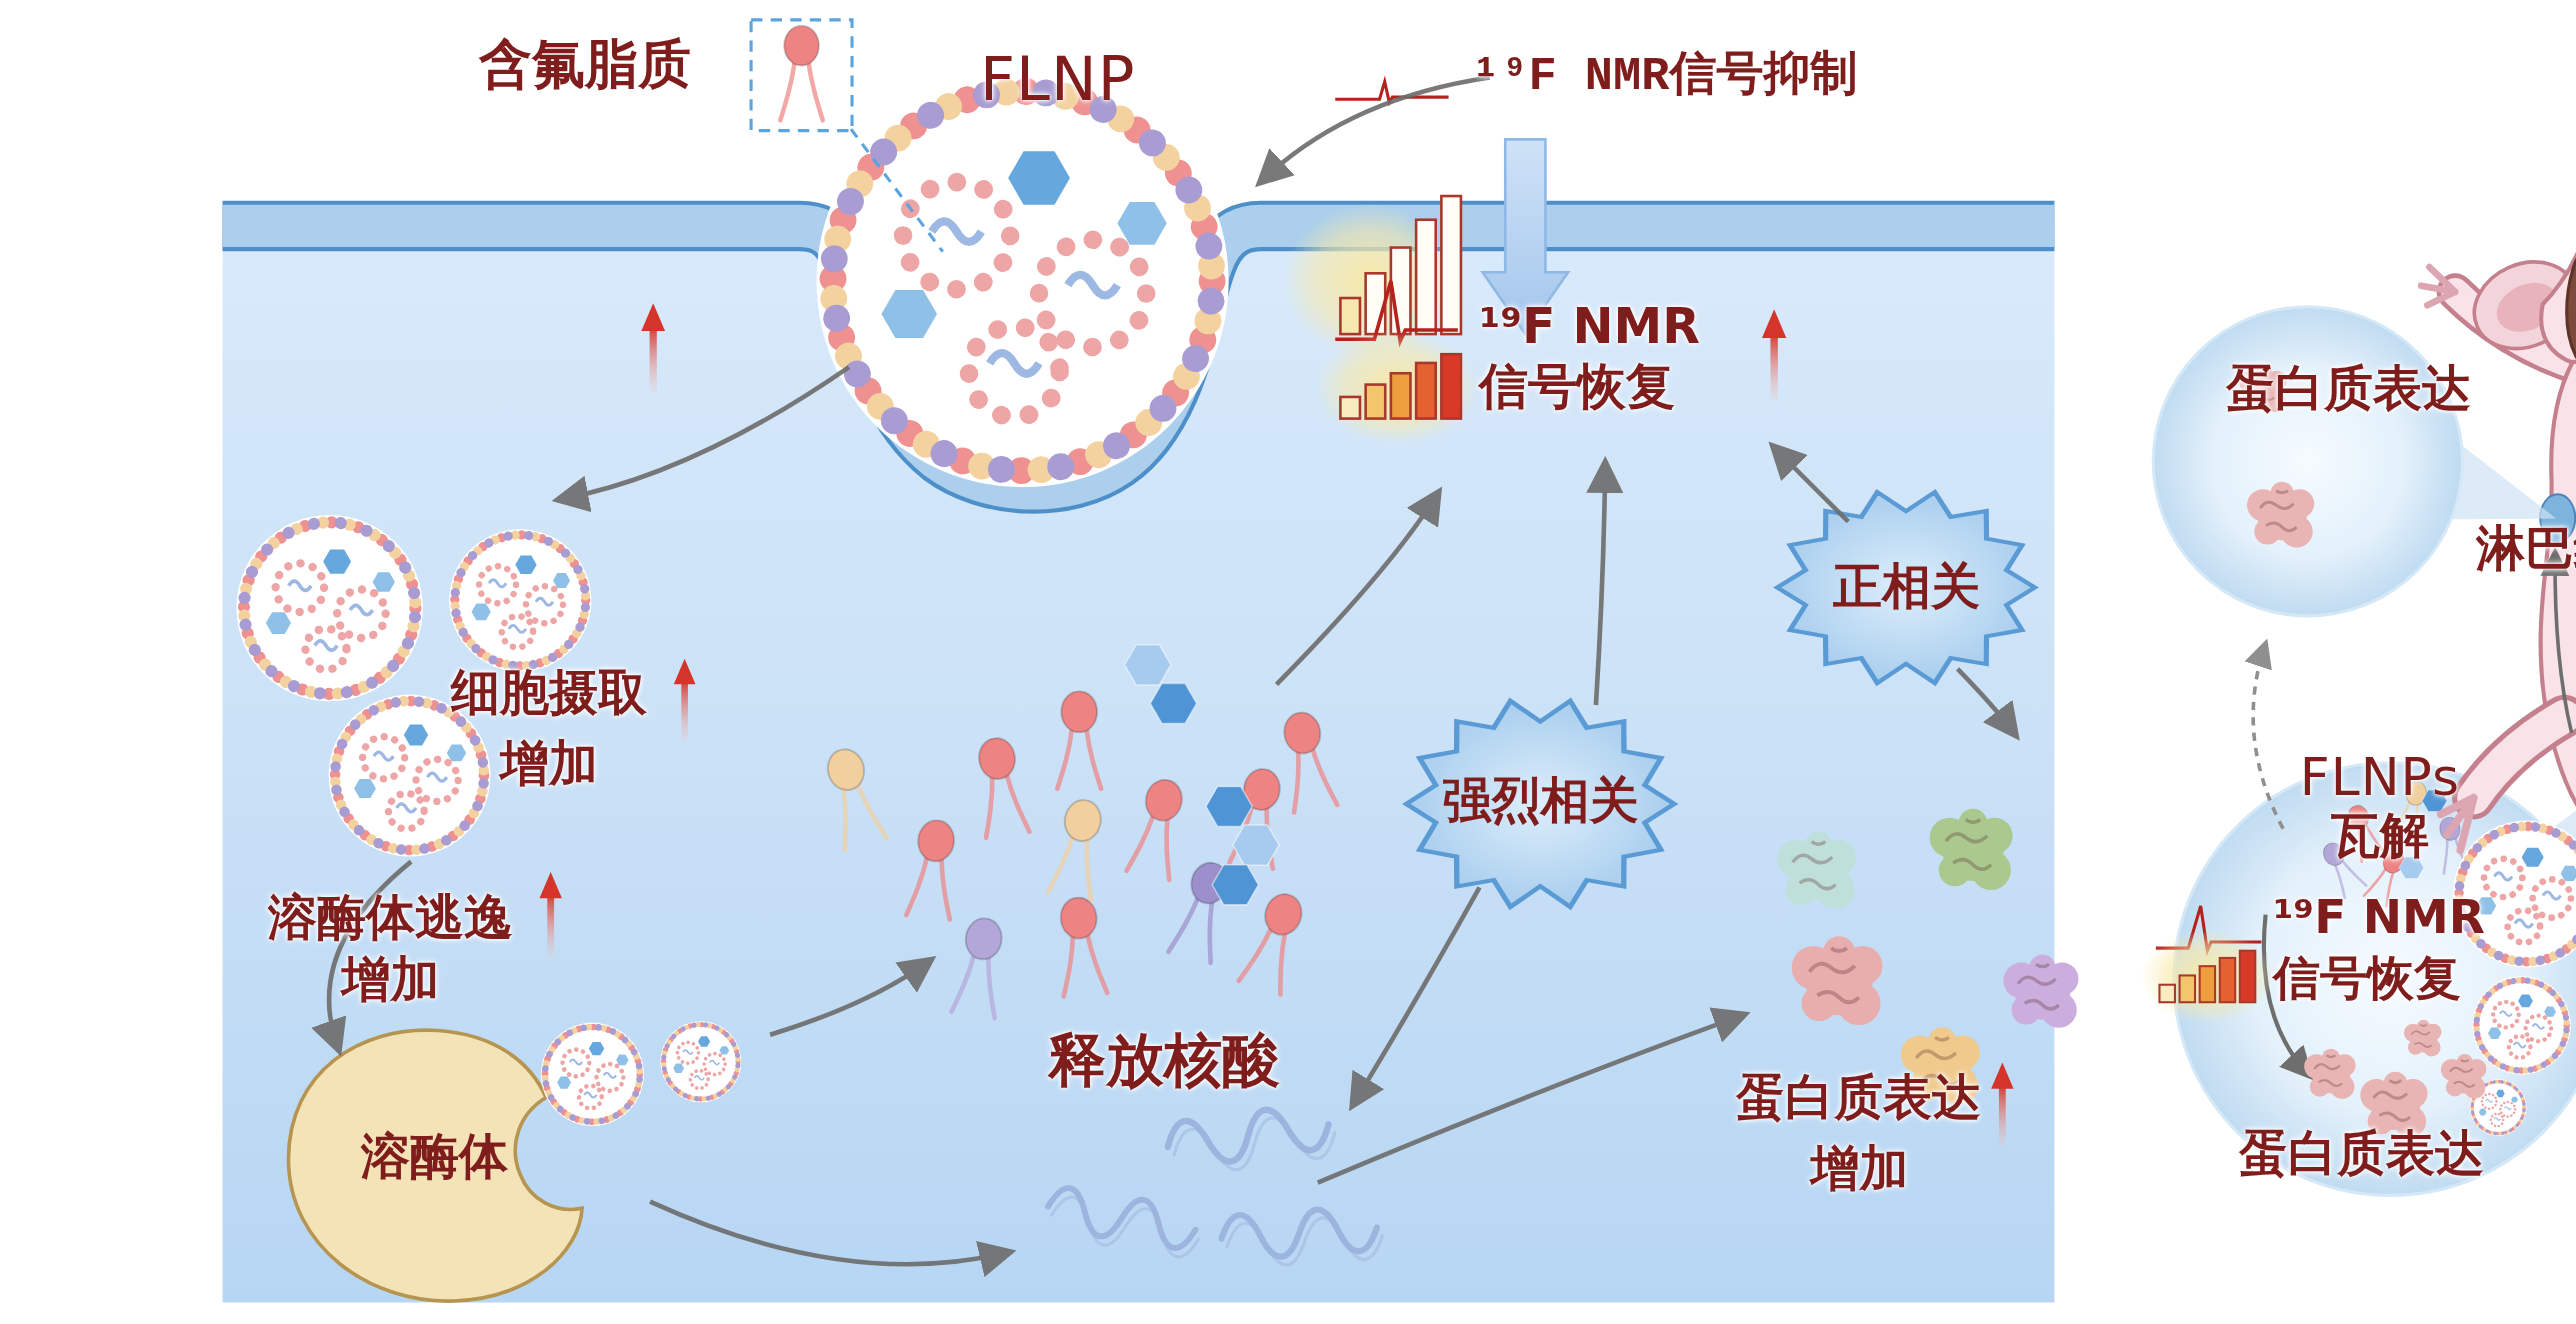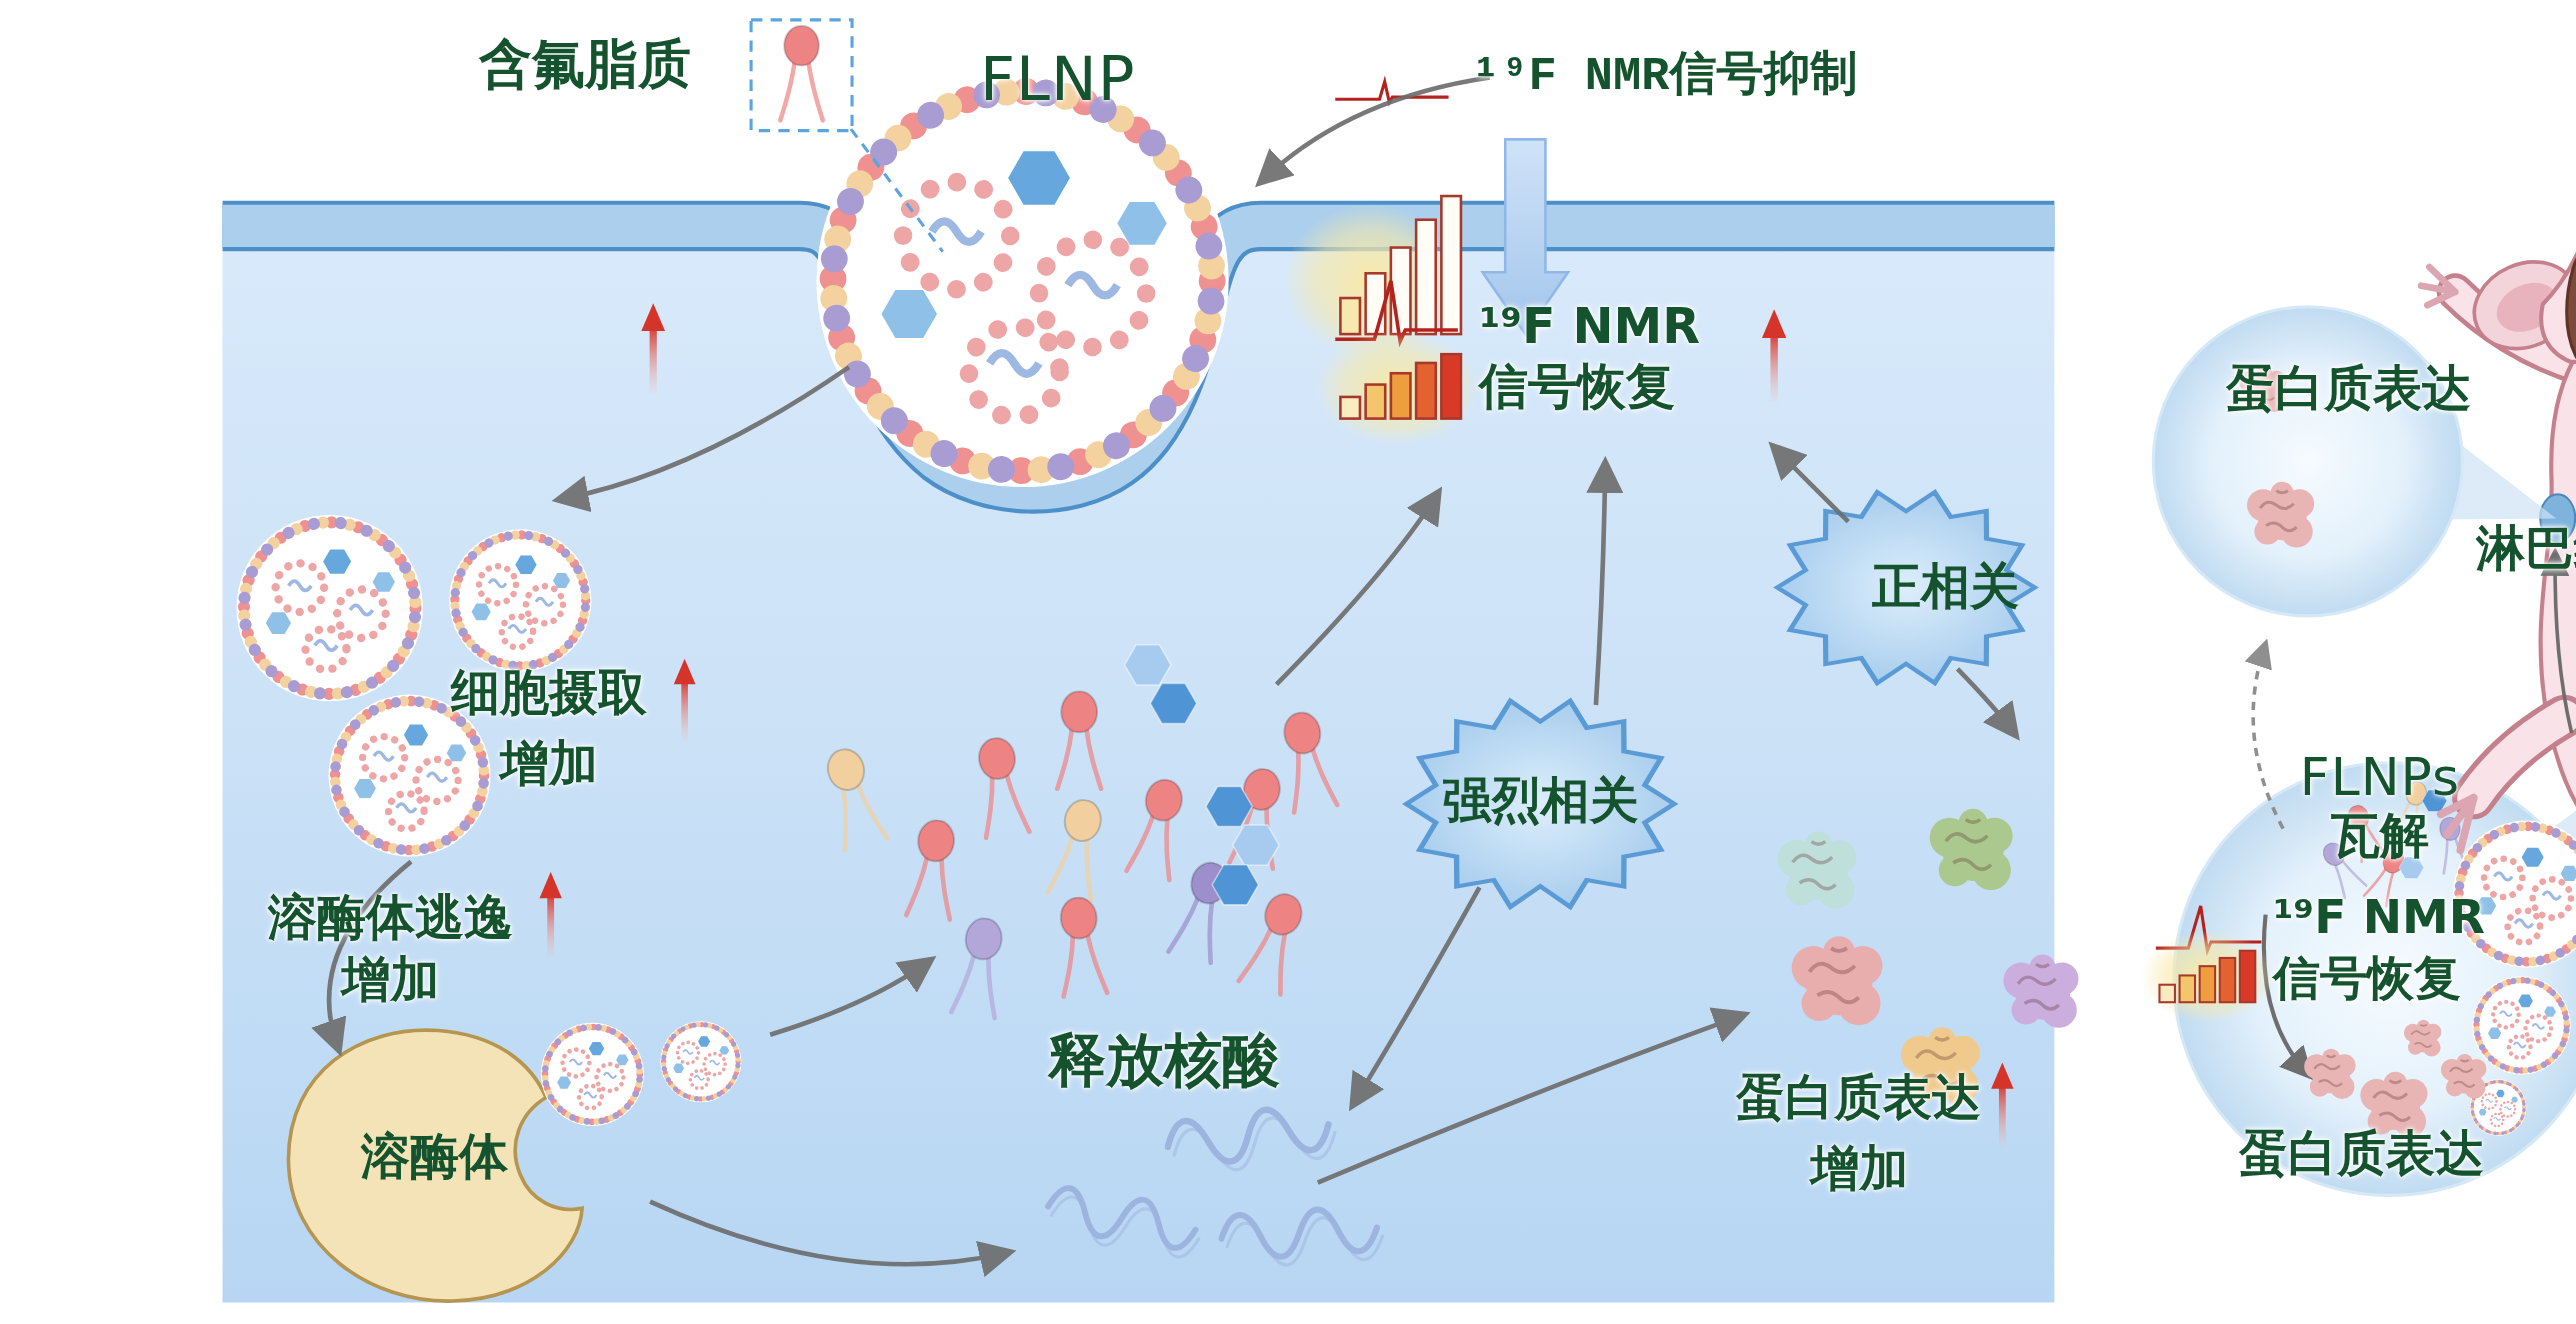--- a/index.html
+++ b/index.html
@@ -2,21 +2,21 @@
 <html style="font-size:8.2px"><head>
 <meta charset="utf-8">
 <style>
   html,body{margin:0;padding:0;background:#ffffff;}
   .canvas{
     position:relative;width:3249px;height:1325px;background:#ffffff;overflow:hidden;
     font-family:"DejaVu Sans","Liberation Sans",sans-serif;
   }
   .canvas svg.layer{position:absolute;left:0;top:0;width:3249px;height:1325px;display:block;}
   .lbl{
-    position:absolute;color:#14532d;font-weight:600;line-height:1.05;white-space:nowrap;
+    position:absolute;color:#7f1d1d;font-weight:600;line-height:1.05;white-space:nowrap;
     text-shadow:0 0 7.2px #ffffff,0 0 4.1px #ffffff,0 0 2.1px #ffffff;
   }
   .lbl.center{text-align:center;}
   .lbl.latin{font-weight:500;letter-spacing:1px;}
 </style>
 </head>
 <body>
 
 <div class="canvas">
 
@@ -438,21 +438,21 @@
 <div class="lbl" style="left:1479px;top:361px;font-size:49px;">信号恢复</div>
 <div class="lbl" style="left:451px;top:667px;font-size:49px;">细胞摄取</div>
 <div class="lbl center" style="left:451px;top:738px;width:196px;font-size:49px;">增加</div>
 <div class="lbl" style="left:268px;top:884px;font-size:49px;margin-top:8px;">溶酶体逃逸</div>
 <div class="lbl center" style="left:268px;top:954px;width:245px;font-size:49px;">增加</div>
 <div class="lbl" style="left:361px;top:1131px;font-size:49px;text-shadow:none;">溶酶体</div>
 <div class="lbl" style="left:1048px;top:1030px;font-size:58px;">释放核酸</div>
 <div class="lbl" style="left:1736px;top:1072px;font-size:49px;">蛋白质表达</div>
 <div class="lbl center" style="left:1736px;top:1143px;width:247px;font-size:49px;">增加</div>
 <div class="lbl center" style="left:1417px;top:775px;width:247px;font-size:49px;text-shadow:none;">强烈相关</div>
-<div class="lbl center" style="left:1832px;top:561px;width:149px;font-size:49px;text-shadow:none;margin-left:39px;">正相关</div>
+<div class="lbl center" style="left:1832px;top:561px;width:149px;font-size:49px;text-shadow:none;">正相关</div>
 
 <div class="lbl" style="left:2226px;top:363px;font-size:49px;">蛋白质表达</div>
 <div class="lbl" style="left:2476px;top:523px;font-size:49px;">淋巴结</div>
 
 <div class="lbl latin center" style="left:2282px;top:750px;width:196px;font-size:52px;">FLNPs</div>
 <div class="lbl center" style="left:2282px;top:810px;width:196px;font-size:49px;">瓦解</div>
 <div class="lbl" style="left:2273px;top:892px;font-size:47px;">¹⁹F NMR</div>
 <div class="lbl" style="left:2273px;top:953px;font-size:47px;">信号恢复</div>
 <div class="lbl" style="left:2239px;top:1128px;font-size:49px;">蛋白质表达</div>
 

